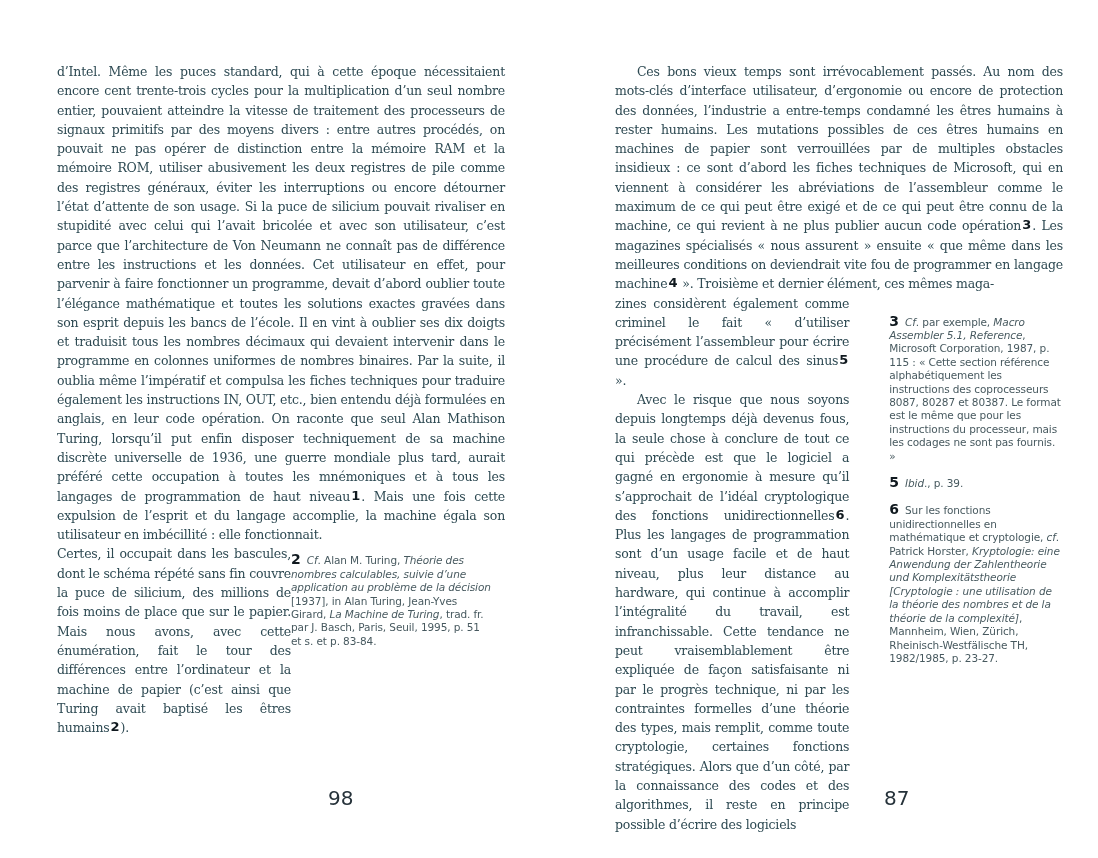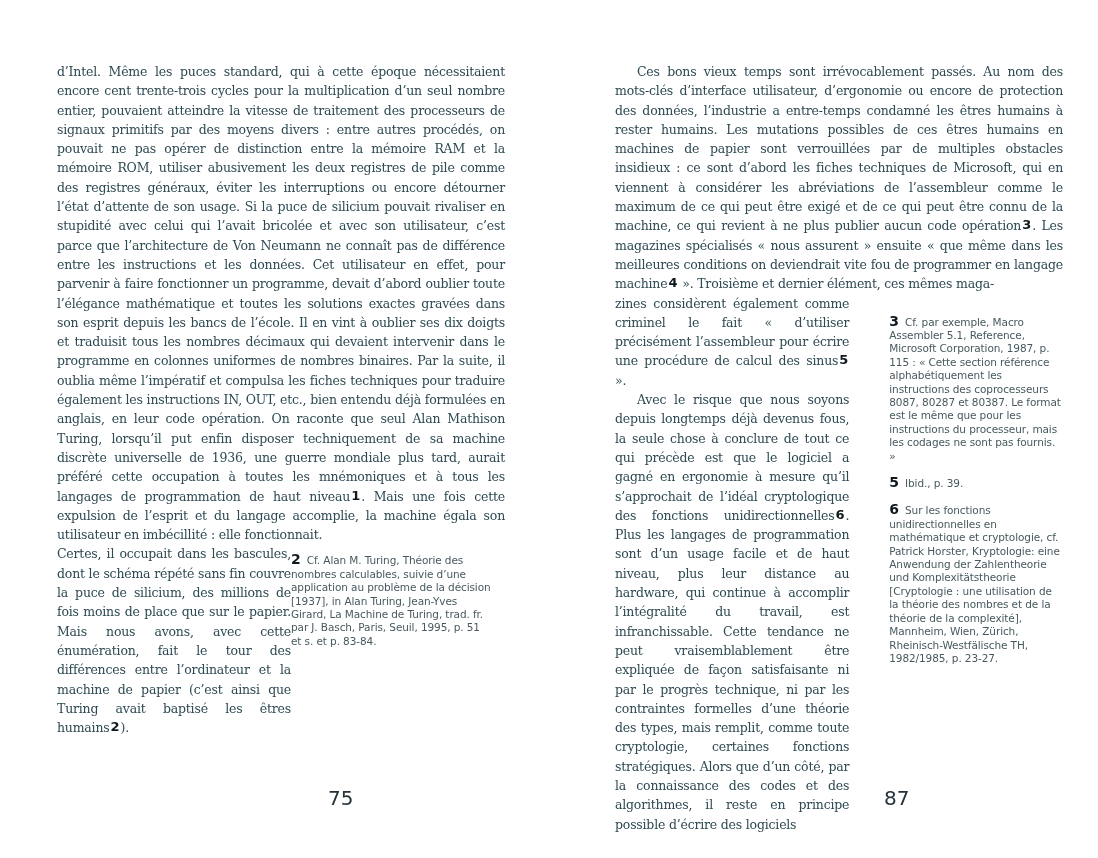--- a/index.html
+++ b/index.html
@@ -57,21 +57,21 @@
   .page-right .fn-col { width: 178px; margin-top: 21px; }
 
   .footnote { margin: 0 0 13px 0; }
   .fn-num {
     font-weight: bold;
     font-size: 14px;
     color: #10191f;
     margin-right: 6px;
     letter-spacing: 0;
   }
-  .it { }
+  .it { font-style: italic; }
 
   .page-number {
     position: absolute;
     top: 786px;
     font-family: "DejaVu Sans", sans-serif;
     font-size: 20px;
     color: #26323a;
   }
   .page-left  .page-number { left: 328px; }
   .page-right .page-number { left: 335px; }
@@ -86,21 +86,21 @@
         <p class="block"><span>d’Intel. Même les puces standard, qui à cette époque nécessitaient encore cent trente-trois cycles pour la multiplication d’un seul nombre entier, pouvaient atteindre la vitesse de traitement des processeurs de signaux primitifs par des moyens divers : entre autres procédés, on pouvait ne pas opérer de distinction entre la mémoire RAM et la mémoire ROM, utiliser abusivement les deux registres de pile comme des registres généraux, éviter les interruptions ou encore détourner l’état d’attente de son usage. Si la puce de silicium pouvait rivaliser en stupidité avec celui qui l’avait bricolée et avec son utilisateur, c’est parce que l’architecture de Von Neumann ne connaît pas de différence entre les instructions et les données. Cet utilisateur en effet, pour parvenir à faire fonctionner un programme, devait d’abord oublier toute l’élégance mathématique et toutes les solutions exactes gravées dans son esprit depuis les bancs de l’école. Il en vint à oublier ses dix doigts et traduisit tous les nombres décimaux qui devaient intervenir dans le programme en colonnes uniformes de nombres binaires. Par la suite, il oublia même l’impératif et compulsa les fiches techniques pour traduire également les instructions IN, OUT, etc., bien entendu déjà formulées en anglais, en leur code opération. On raconte que seul Alan Mathison Turing, lorsqu’il put enfin disposer techniquement de sa machine discrète universelle de 1936, une guerre mondiale plus tard, aurait préféré cette occupation à toutes les mnémoniques et à tous les langages de programmation de haut niveau</span><span class="ref">1</span><span>. Mais une fois cette expulsion de l’esprit et du langage accomplie, la machine égala son utilisateur en imbécillité : elle fonctionnait.</span></p>
       </div>
     <div class="split-row">
       <div class="body-text narrow-col">
           <p class="block"><span>Certes, il occupait dans les bascules, dont le schéma répété sans fin couvre la puce de silicium, des millions de fois moins de place que sur le papier. Mais nous avons, avec cette énumération, fait le tour des différences entre l’ordinateur et la machine de papier (c’est ainsi que Turing avait baptisé les êtres humains</span><span class="ref">2</span><span>).</span></p>
         </div>
       <div class="fn-col">
           <div class="footnote"><span class="fn-num">2</span><span class="it">Cf</span><span>. Alan M. Turing, </span><span class="it">Théorie des nombres calculables, suivie d’une application au problème de la décision</span><span> [1937], in Alan Turing, Jean-Yves Girard, </span><span class="it">La Machine de Turing</span><span>, trad. fr. par J. Basch, Paris, Seuil, 1995, p. 51 et s. et p. 83-84.</span></div>
         </div>
     </div>
-    <div class="page-number">75</div>
+    <div class="page-number">98</div>
   </section>
 
   <section class="page page-right">
     <div class="body-text full-col">
         <p class="block indent"><span>Ces bons vieux temps sont irrévocablement passés. Au nom des mots-clés d’interface utilisateur, d’ergonomie ou encore de protection des données, l’industrie a entre-temps condamné les êtres humains à rester humains. Les mutations possibles de ces êtres humains en machines de papier sont verrouillées par de multiples obstacles insidieux : ce sont d’abord les fiches techniques de Microsoft, qui en viennent à considérer les abréviations de l’assembleur comme le maximum de ce qui peut être exigé et de ce qui peut être connu de la machine, ce qui revient à ne plus publier aucun code opération</span><span class="ref">3</span><span>. Les magazines spécialisés « nous assurent » ensuite « que même dans les meilleures conditions on deviendrait vite fou de programmer en langage machine</span><span class="ref">4</span><span> ». Troisième et dernier élément, ces mêmes maga-</span></p>
       </div>
     <div class="split-row">
       <div class="body-text narrow-col">
           <p class="block"><span>zines considèrent également comme criminel le fait « d’utiliser précisément l’assembleur pour écrire une procédure de calcul des sinus</span><span class="ref">5</span><span> ».</span></p>
           <p class="block indent"><span>Avec le risque que nous soyons depuis longtemps déjà devenus fous, la seule chose à conclure de tout ce qui précède est que le logiciel a gagné en ergonomie à mesure qu’il s’approchait de l’idéal cryptologique des fonctions unidirectionnelles</span><span class="ref">6</span><span>. Plus les langages de programmation sont d’un usage facile et de haut niveau, plus leur distance au hardware, qui continue à accomplir l’intégralité du travail, est infranchissable. Cette tendance ne peut vraisemblablement être expliquée de façon satisfaisante ni par le progrès technique, ni par les contraintes formelles d’une théorie des types, mais remplit, comme toute cryptologie, certaines fonctions stratégiques. Alors que d’un côté, par la connaissance des codes et des algorithmes, il reste en principe possible d’écrire des logiciels</span></p>

